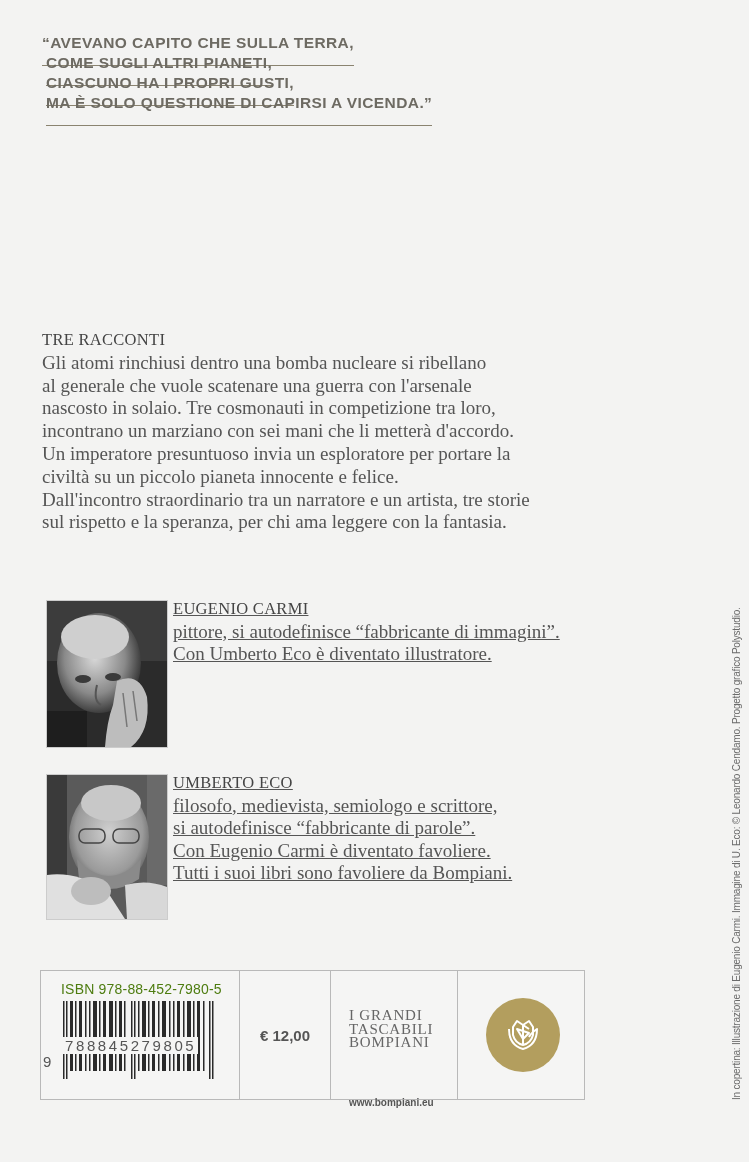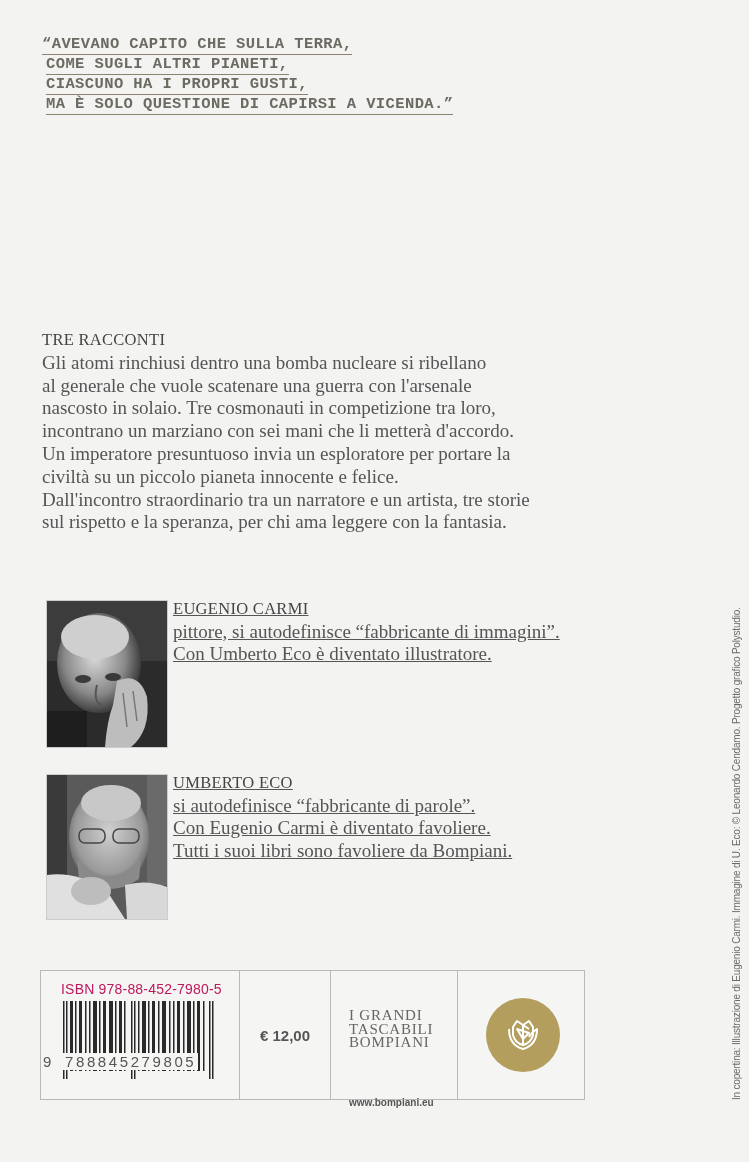--- a/index.html
+++ b/index.html
@@ -20,22 +20,21 @@
     color: #6d6a62;
   }
   .quote .line {
     display: block;
     height: 20px;
     line-height: 18px;
   }
   .quote .line span {
     display: inline-block;
     border-bottom: 1.5px solid #8a8370;
-    padding-bottom: 1px;
-    font-family: Liberation Mono, monospace;
+    padding-bottom: 13px;
   }
   .quote .indent { padding-left: 4px; }
 
   .synopsis {
     position: absolute; left: 42px; top: 329px;
     width: 620px;
     font-size: 19px;
     line-height: 22.8px;
     color: #555;
   }
@@ -79,30 +78,30 @@
   .cell { border-right: 1px solid #b9b9b9; position: relative; }
   .cell:last-child { border-right: none; }
   .cell-barcode { width: 198px; }
   .cell-price { width: 90px; display: flex; align-items: center; justify-content: center; }
   .cell-series { width: 126px; }
   .cell-logo { flex: 1; display: flex; align-items: center; justify-content: center; }
 
   .isbn {
     position: absolute; left: 20px; top: 10px;
     font-family: "Liberation Sans", sans-serif;
-    font-size: 14px; color: #be185d;
+    font-size: 14px; color: #4d7c0f;
     letter-spacing: 0.2px;
   }
   .barcode {
     position: absolute; left: 18px; top: 30px;
     width: 160px; height: 78px;
   }
   .bc-first { position: absolute; left: 2px; top: 82px; font-family: "Liberation Sans", sans-serif; font-size: 15px; color: #555; }
   .bc-rest {
-    position: absolute; left: 22px; top: 82px;
+    position: absolute; left: 22px; top: 66px;
     font-family: "Liberation Sans", sans-serif; font-size: 15px; color: #555;
     letter-spacing: 2.6px;
     background: #f5f5f4;
     padding: 0 2px;
   }
   .price {
     font-family: "Liberation Sans", sans-serif;
     font-weight: bold; font-size: 15px; color: #555;
   }
   .series {
@@ -204,20 +203,21 @@
       <rect x="32" y="54" width="26" height="14" rx="6" fill="none" stroke="#444" stroke-width="1.5"></rect>
       <rect x="66" y="54" width="26" height="14" rx="6" fill="none" stroke="#444" stroke-width="1.5"></rect>
       <path d="M30 84 Q62 118 94 84 L92 104 Q62 124 32 104 Z" fill="#8a8a8a"></path>
       <path d="M0 100 Q30 96 60 116 L78 144 L0 144 Z" fill="#e0e0e0"></path>
       <path d="M78 110 Q100 104 120 112 L120 144 L80 144 Z" fill="#d8d8d8"></path>
       <ellipse cx="44" cy="116" rx="20" ry="14" fill="#bdbdbd"></ellipse>
     </svg>
   </div>
   <div class="bio">
     <div class="name">UMBERTO ECO</div>
+    <div>filosofo, medievista, semiologo e scrittore,</div>
     <div>si autodefinisce “fabbricante di parole”.</div>
     <div>Con Eugenio Carmi è diventato favoliere.</div>
     <div>Tutti i suoi libri sono favoliere da Bompiani.</div>
   </div>
 </div>
 
 <div class="infobox">
   <div class="cell cell-barcode">
     <div class="isbn">ISBN 978-88-452-7980-5</div>
     <svg class="barcode" viewBox="0 0 160 78" preserveAspectRatio="none">

